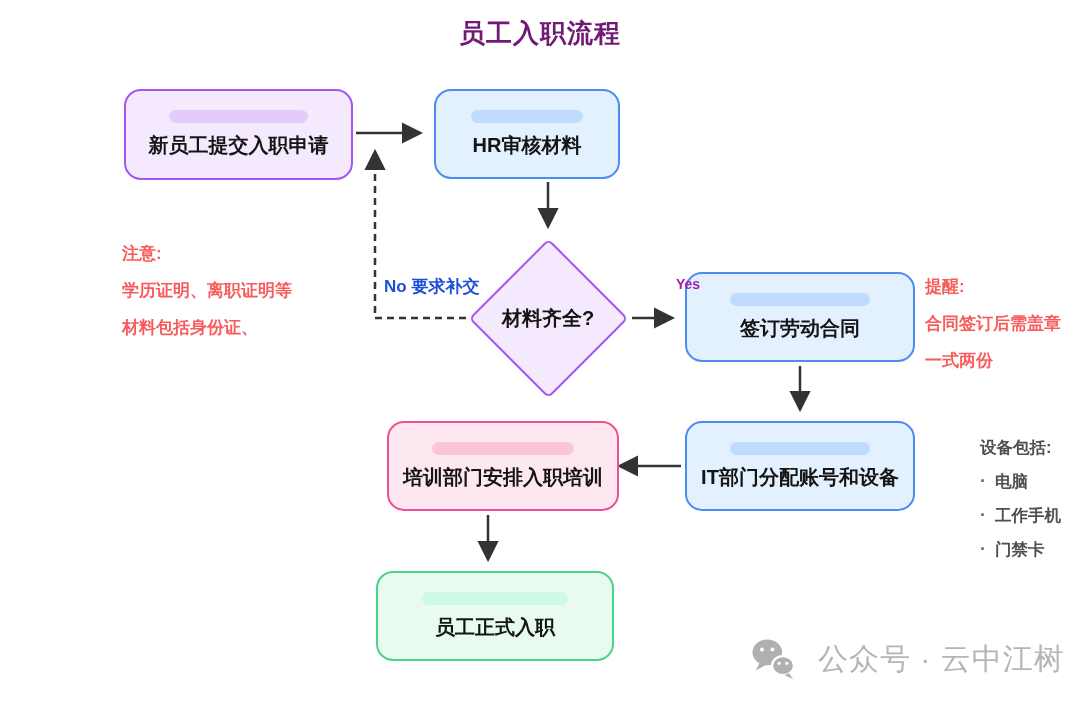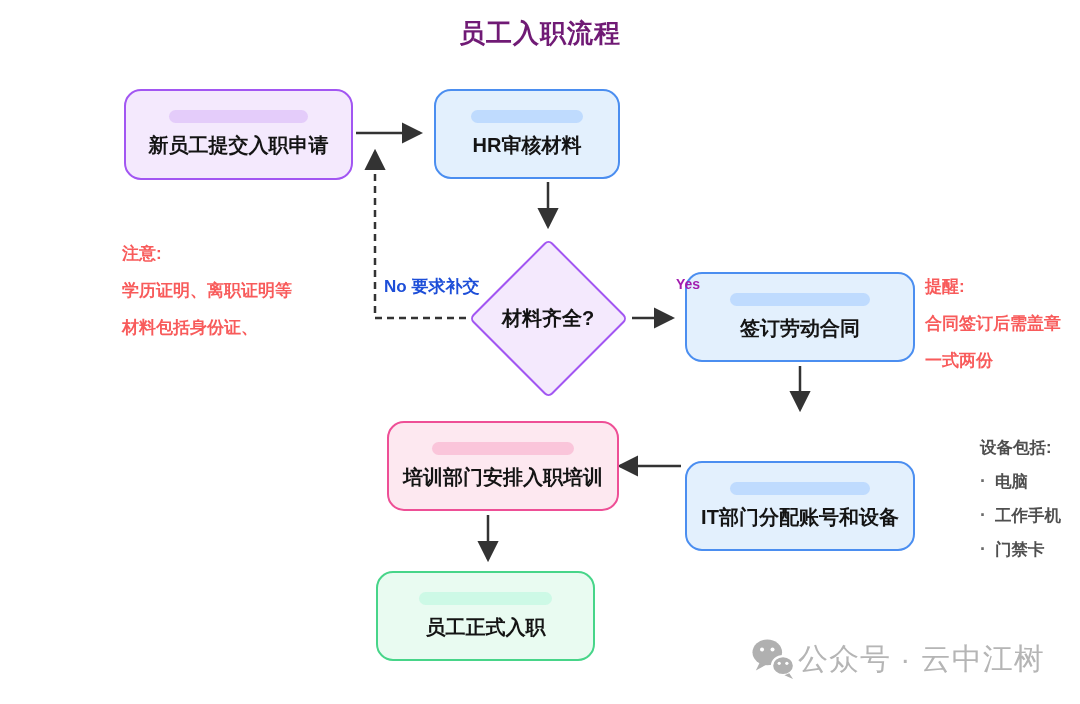--- a/index.html
+++ b/index.html
@@ -104,21 +104,21 @@
     white-space: nowrap;
   }
   .devices .device-item { display: flex; align-items: baseline; gap: 9px; }
   .devices .bullet { font-size: 18px; color: #6b6b6b; }
 
   .watermark {
     position: absolute;
     left: 750px; top: 638px;
     display: flex;
     align-items: center;
-    gap: 2px;
+    gap: 22px;
     color: #b5b5b5;
   }
   .watermark .wm-text {
     font-size: 30px;
     font-weight: 400;
     letter-spacing: 1px;
     white-space: nowrap;
   }
 </style>
 </head>
@@ -155,31 +155,31 @@
 
   <div class="diamond">
     <span class="diamond-label">材料齐全?</span>
   </div>
 
   <div class="node blue" style="left:685px; top:272px; width:230px; height:90px;">
     <span class="pill"></span>
     <span class="node-label">签订劳动合同</span>
   </div>
 
-  <div class="node blue" style="left:685px; top:421px; width:230px; height:90px;margin-top:40px;">
+  <div class="node blue" style="left:685px; top:421px; width:230px; height:90px;">
     <span class="pill"></span>
     <span class="node-label">IT部门分配账号和设备</span>
   </div>
 
   <div class="node pink" style="left:375px; top:421px; width:232px; height:90px;margin-left:12px;">
     <span class="pill"></span>
     <span class="node-label">培训部门安排入职培训</span>
   </div>
 
-  <div class="node green" style="left:376px; top:571px; width:219px; height:90px;">
+  <div class="node green" style="left:376px; top:571px; width:238px; height:90px;">
     <span class="pill"></span>
     <span class="node-label">员工正式入职</span>
   </div>
 
   <div class="edge-label no" style="left:384px; top:275px;">No 要求补交</div>
   <div class="edge-label yes" style="left:648px; top:276px;">Yes</div>
 
   <div class="note" style="left:122px; top:235px;">
     <div>注意:</div>
     <div>学历证明、离职证明等</div>

